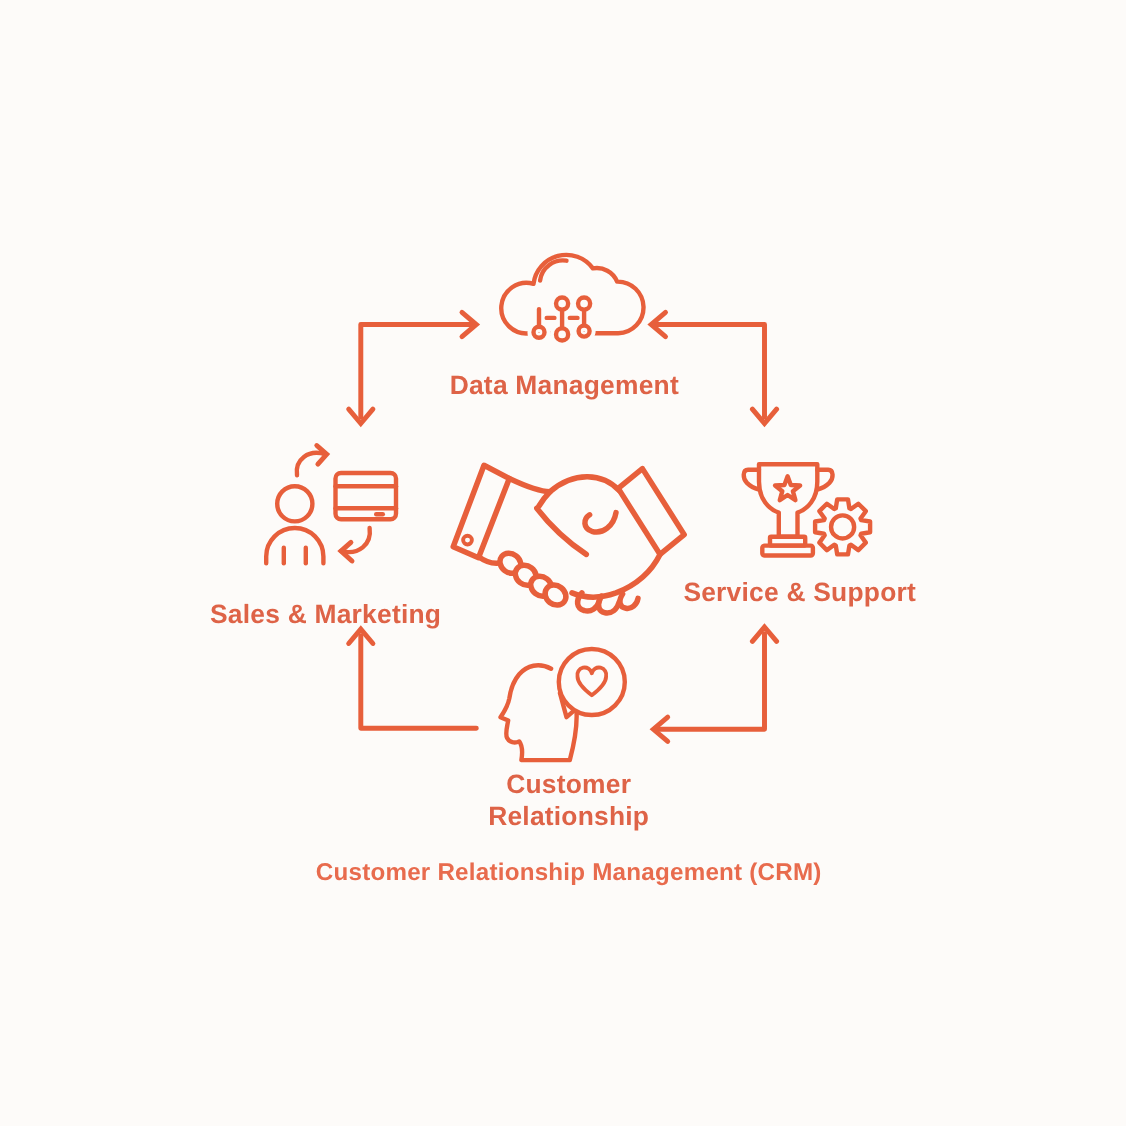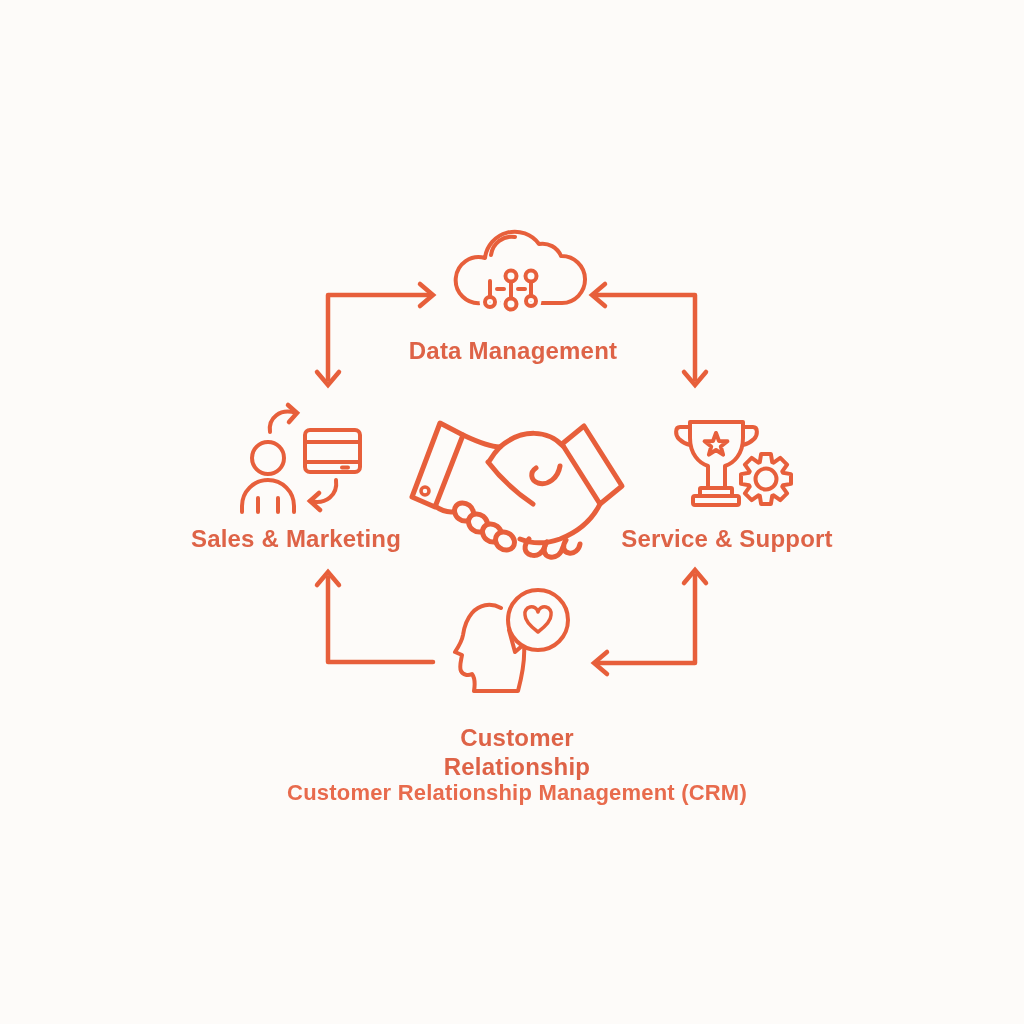--- a/index.html
+++ b/index.html
@@ -39,21 +39,20 @@
     font-size: 24px;
     font-weight: 600;
     letter-spacing: 0.2px;
     text-align: center;
     white-space: nowrap;
   }
   .label.wrap {
     white-space: normal;
     width: 200px;
     line-height: 1.2;
-    margin-top: 24px;
   }
   .title {
     position: absolute;
     transform: translateX(-50%);
     color: var(--title-text);
     font-size: 22px;
     font-weight: 600;
     letter-spacing: 0.2px;
     text-align: center;
     width: 470px;
@@ -170,18 +169,18 @@
   </svg>
 
   <svg style="left:445px;top:588px" width="135" height="115" viewBox="0 0 135 115">
     <path class="stroke" d="M56 20 C45 14 34 17 27 25 C21 32 19 40 18 47 C17 53 14 58 10 64 L17 67 C16 73 14 79 16 83 C18 87 23 88 27 86 C30 90 30 97 29 103 L73 103 C77 88 80 70 79 57"></path>
     <polygon class="stroke bgfill" points="64,42 70,64 85,51"></polygon>
     <circle class="stroke bgfill" cx="93" cy="32" r="30"></circle>
     <path class="stroke thin" d="M93 44 C85 38 80 33 80 27 A6.5 6.5 0 0 1 93 24 A6.5 6.5 0 0 1 106 27 C106 33 101 38 93 44 Z"></path>
   </svg>
 
   <div class="label" style="left:513px;top:337px">Data Management</div>
-  <div class="label" style="left:296px;top:525px">Sales &amp; Marketing</div>
+  <div class="label" style="left:296px;top:545px">Sales &amp; Marketing</div>
   <div class="label" style="left:727px;top:525px">Service &amp; Support</div>
   <div class="label wrap" style="left:517px;top:700px">Customer Relationship</div>
   <div class="title" style="left:517px;top:779px">Customer Relationship Management (CRM)</div>
 
 </div>
 
 </body></html>

